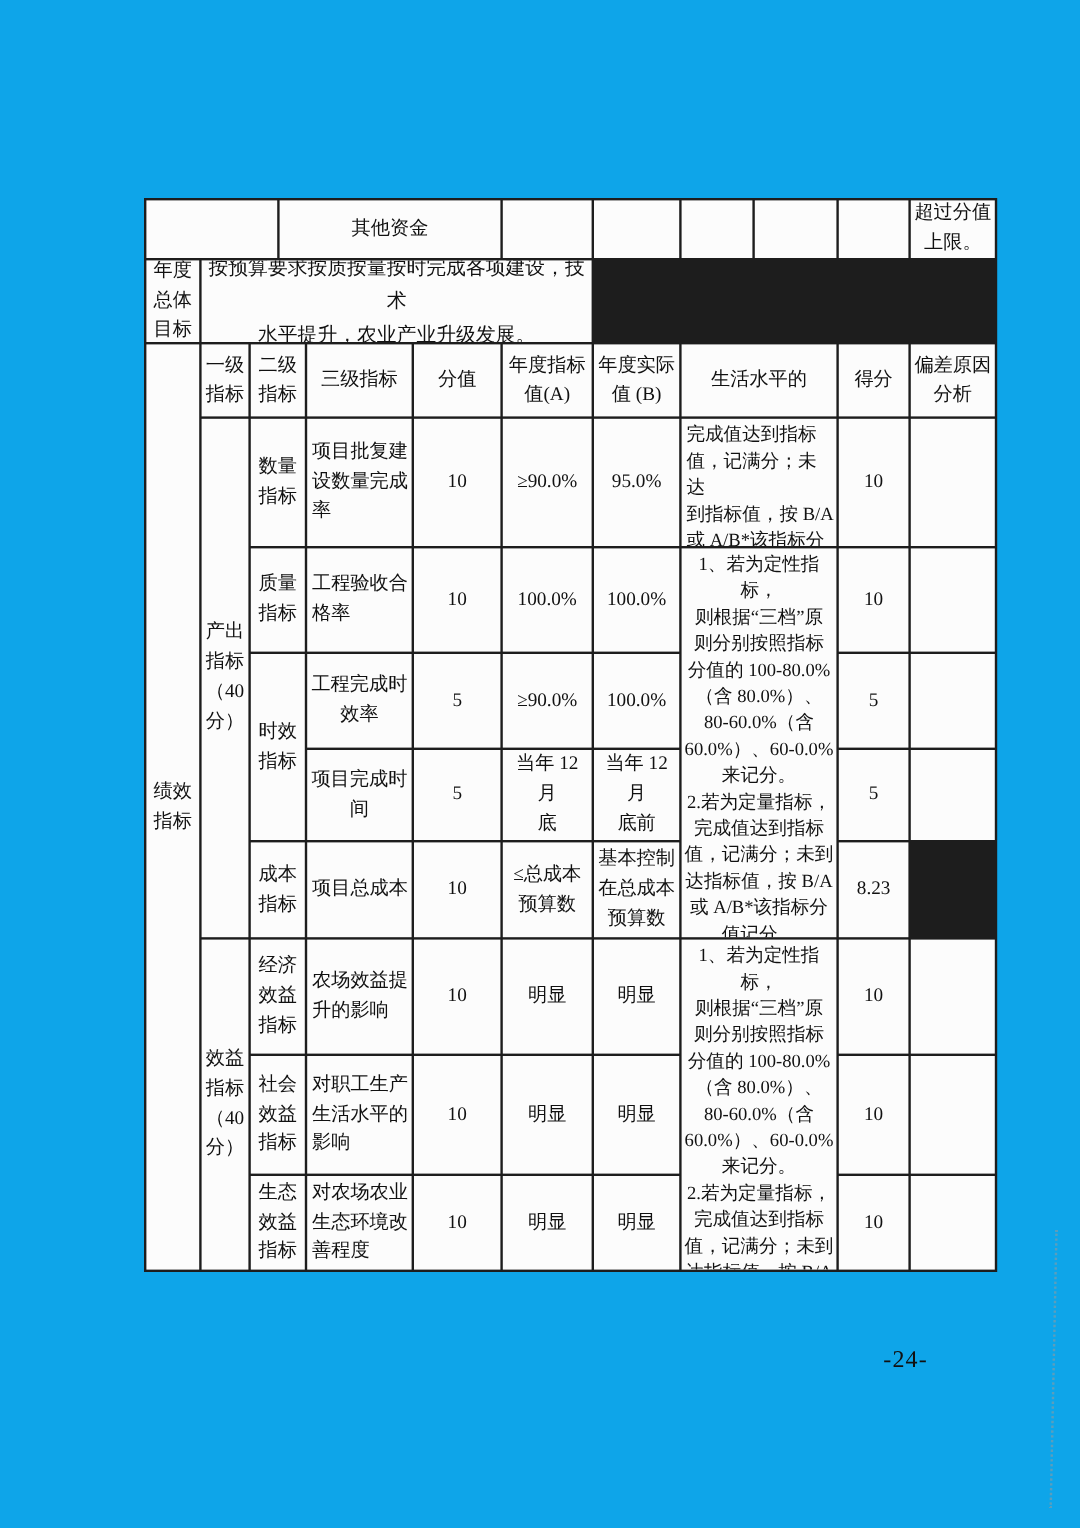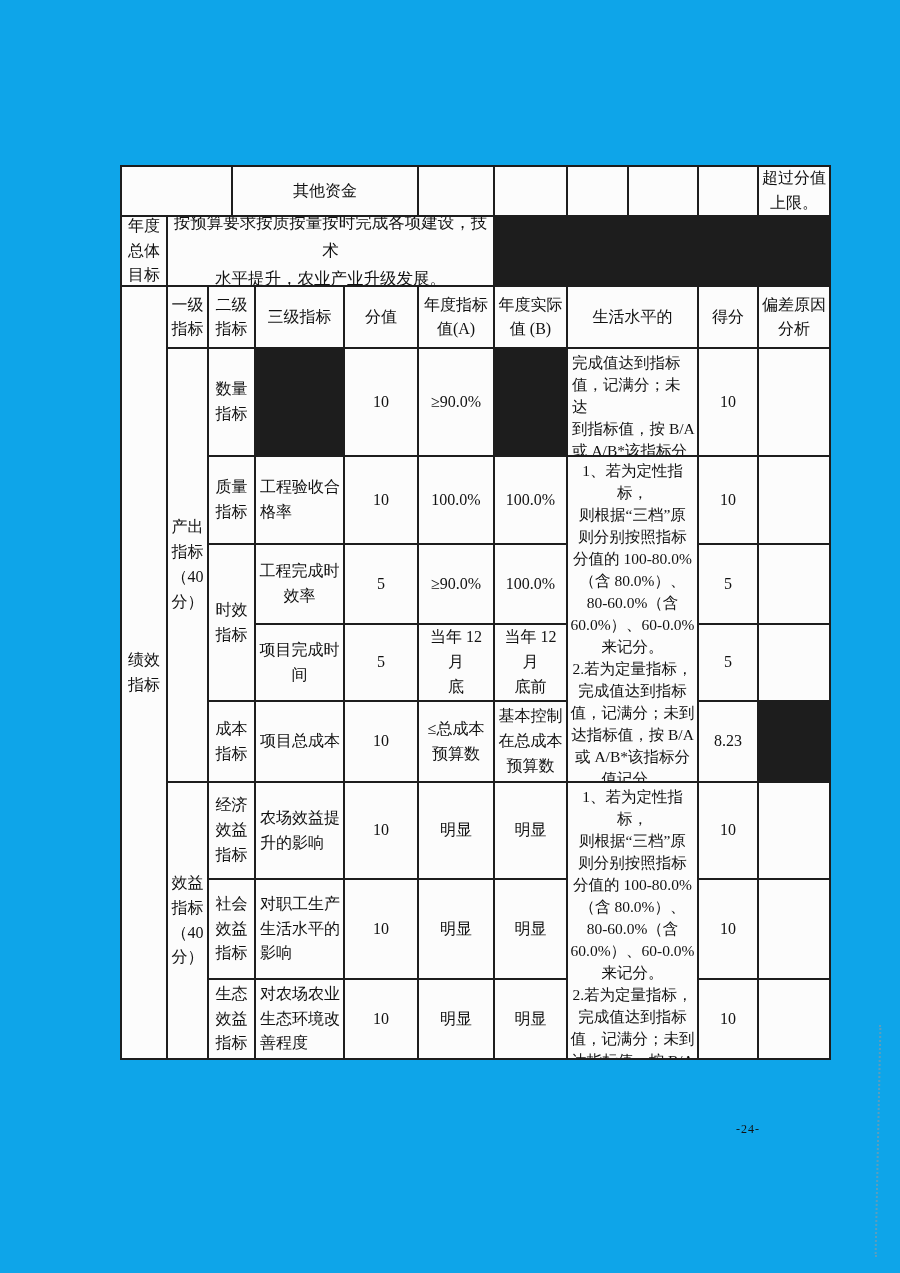--- a/index.html
+++ b/index.html
@@ -35,21 +35,21 @@
     overflow:hidden;
     box-sizing:border-box;
   }
   .al-left{text-align:left;justify-content:flex-start;padding-left:4px;}
   .v-top{align-items:flex-start;padding-top:3px;}
   .method{font-size:15.5px;line-height:1.42;}
   .goal{font-size:16.5px;line-height:1.7;}
   .hdr{line-height:1.5;}
   .page-number{
     position:absolute;left:736px;top:1122px;
-    font-size:12px;letter-spacing:1px;
+    font-size:20px;letter-spacing:1px;
   }
   .artifact{
     position:absolute;left:877px;top:1025px;
     width:0;height:232px;
     border-left:2px dotted #9a9a9a;
     opacity:.55;
     transform:rotate(1.2deg);
   }
 </style>
 </head>
@@ -112,20 +112,23 @@
     <div class="cell" style="grid-area:9/3/10/5">经济
 效益
 指标</div>
     <div class="cell" style="grid-area:10/3/11/5">社会
 效益
 指标</div>
     <div class="cell" style="grid-area:11/3/12/5">生态
 效益
 指标</div>
 
+    <div class="cell al-left" style="grid-area:4/5/5/6">项目批复建
+设数量完成
+率</div>
     <div class="cell al-left" style="grid-area:5/5/6/6">工程验收合
 格率</div>
     <div class="cell" style="grid-area:6/5/7/6">工程完成时
 效率</div>
     <div class="cell" style="grid-area:7/5/8/6">项目完成时
 间</div>
     <div class="cell al-left" style="grid-area:9/5/10/6">农场效益提
 升的影响</div>
     <div class="cell al-left" style="grid-area:8/5/9/6">项目总成本</div>
     <div class="cell al-left" style="grid-area:10/5/11/6">对职工生产
@@ -148,20 +151,21 @@
     <div class="cell" style="grid-area:5/7/6/8">100.0%</div>
     <div class="cell" style="grid-area:6/7/7/8">≥90.0%</div>
     <div class="cell" style="grid-area:7/7/8/8">当年 12 月
 底</div>
     <div class="cell" style="grid-area:8/7/9/8">≤总成本
 预算数</div>
     <div class="cell" style="grid-area:9/7/10/8">明显</div>
     <div class="cell" style="grid-area:10/7/11/8">明显</div>
     <div class="cell" style="grid-area:11/7/12/8">明显</div>
 
+    <div class="cell" style="grid-area:4/8/5/9">95.0%</div>
     <div class="cell" style="grid-area:5/8/6/9">100.0%</div>
     <div class="cell" style="grid-area:6/8/7/9">100.0%</div>
     <div class="cell" style="grid-area:7/8/8/9">当年 12 月
 底前</div>
     <div class="cell" style="grid-area:8/8/9/9">基本控制
 在总成本
 预算数</div>
     <div class="cell" style="grid-area:9/8/10/9">明显</div>
     <div class="cell" style="grid-area:10/8/11/9">明显</div>
     <div class="cell" style="grid-area:11/8/12/9">明显</div>

